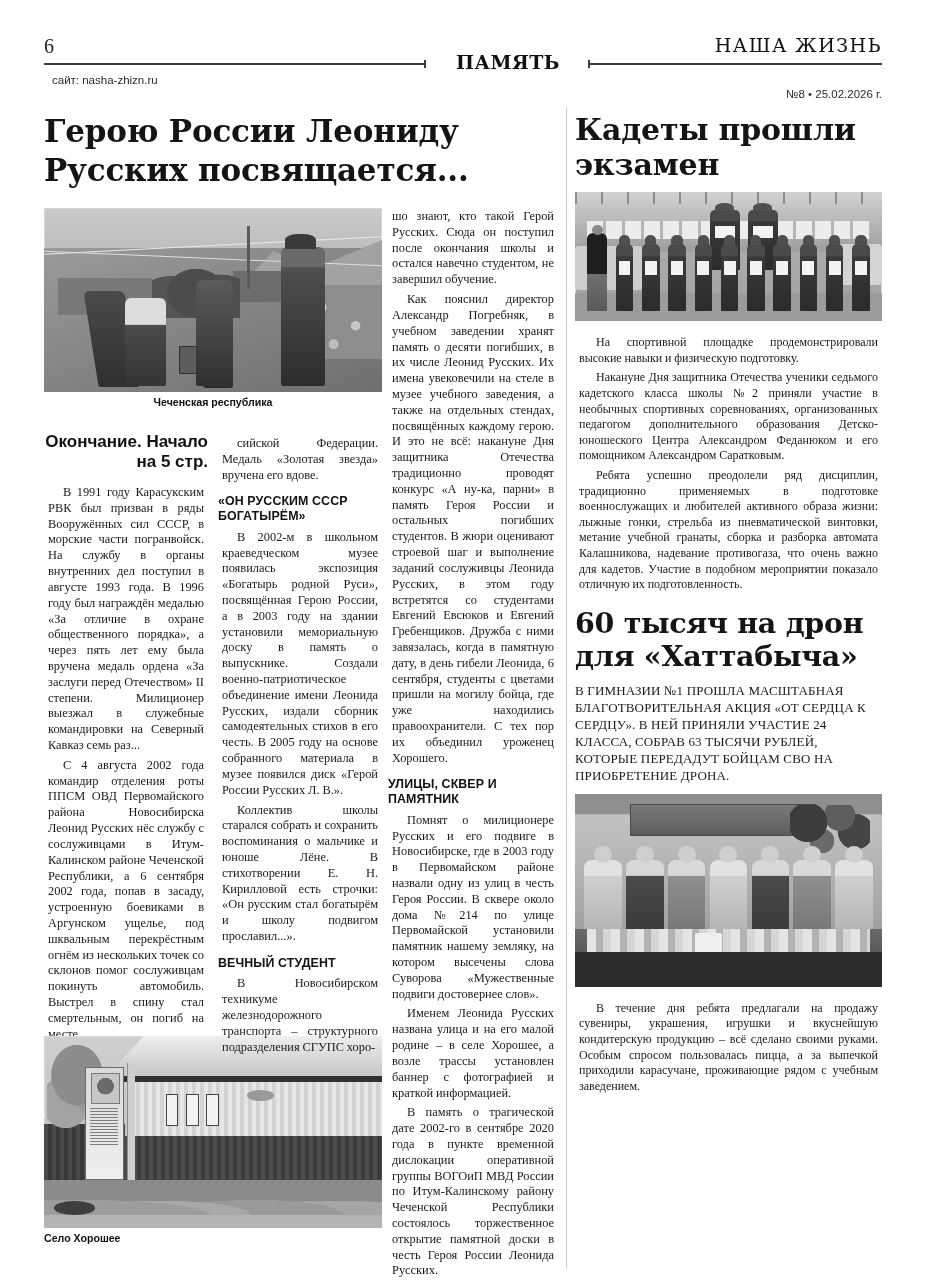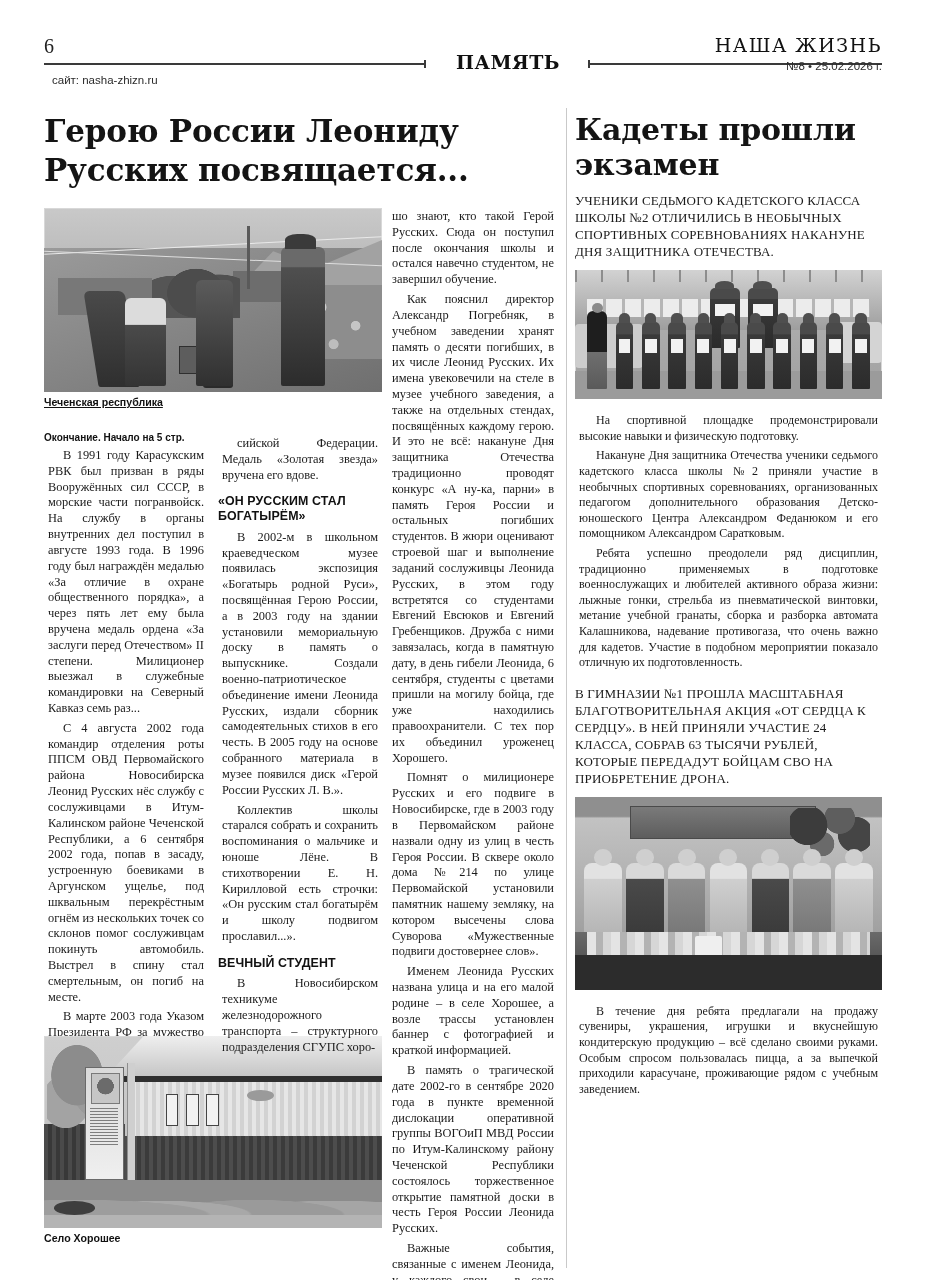--- a/index.html
+++ b/index.html
@@ -18,21 +18,21 @@
   .rule-left:after{content:"";position:absolute;right:0;top:-3px;width:2px;height:8px;background:#3a3a3a;}
   .rule-right{position:absolute;left:544px;top:27px;width:294px;height:2px;background:#3a3a3a;}
   .rule-right:before{content:"";position:absolute;left:0;top:-3px;width:2px;height:8px;background:#3a3a3a;}
   .section-title{
     position:absolute;left:392px;top:15px;width:144px;text-align:center;
     font-family:"DejaVu Serif",serif;font-weight:bold;font-size:19px;letter-spacing:.5px;
     color:#111;
   }
   .site{position:absolute;left:8px;top:38px;font-size:11.5px;color:#2b2b2b;font-family:"Liberation Sans",sans-serif;}
   .brand{position:absolute;right:0;top:-2px;font-family:"DejaVu Serif",serif;font-size:19px;letter-spacing:1.5px;color:#111;}
-  .issue{position:absolute;right:0;top:24px;font-size:11.5px;color:#2b2b2b;font-family:"Liberation Sans",sans-serif;}
+  .issue{position:absolute;right:0;top:52px;font-size:11.5px;color:#2b2b2b;font-family:"Liberation Sans",sans-serif;}
 
   
   .col{position:absolute;}
   .c1{left:44px;top:115px;width:164px;}
   .c2{left:218px;top:115px;width:164px;}
   .c3{left:388px;top:115px;width:170px;}
   .c4{left:575px;top:112px;width:307px;}
 
   .divider{position:absolute;left:566px;top:108px;width:1px;height:1160px;background:#c9c9c9;}
 
@@ -63,28 +63,28 @@
   .subhead{
     margin:11px 0 6px 0;font-family:"Liberation Sans",sans-serif;font-weight:bold;
     font-size:12.4px;line-height:1.18;letter-spacing:.1px;color:#111;
   }
   .kicker{
     margin:0 0 10px 0;font-family:"Liberation Serif",serif;
     font-size:13px;line-height:1.31;text-transform:uppercase;
     font-variant:small-caps;letter-spacing:.15px;color:#1a1a1a;
   }
   .contd{
-    margin:0 0 5px 0;font-family:"Liberation Sans",sans-serif;font-weight:bold;
-    font-size:10px;color:#111;
+    margin:0 0 13px 0;font-family:"Liberation Sans",sans-serif;font-weight:bold;
+    font-size:17px;color:#111;text-align:right;
   }
   .cap{
     font-family:"Liberation Sans",sans-serif;font-weight:bold;font-size:10.6px;
     color:#111;margin:4px 0 0 0;
   }
-  .cap.right{text-align:left;text-decoration:underline;}
+  .cap.right{text-align:center;}
 
   
   .photo{position:relative;overflow:hidden;background:#8e8e8e;filter:grayscale(1);}
   .ph-shadow{box-shadow:0 0 0 1px #d8d8d8 inset;}
 
   
   #photo-chechnya{width:338px;height:184px;background:
      linear-gradient(#c9c9c9,#bdbdbd 24%,#9d9d9d 25%,#8a8a8a 58%,#7d7d7d 100%);}
   #photo-chechnya .hill{position:absolute;left:0;top:22%;width:100%;height:78%;
      background:linear-gradient(160deg,#9a9a9a,#6f6f6f);}
@@ -255,41 +255,41 @@
       <div class="post"></div>
       <div class="grass"></div>
         <div class="road"></div>
         <div class="tyre"></div>
     </div>
     <p class="cap">Село Хорошее</p>
   </div>
 
   <div class="col c2" style="top:432px;">
     <p class="body">сийской Федерации. Медаль «Золотая звезда» вручена его вдове.</p>
-    <p class="subhead">«ОН РУССКИМ СТАЛ БОГАТЫРЁМ»</p>
+    <p class="subhead">«ОН РУССКИМ СССР БОГАТЫРЁМ»</p>
     <p class="body">В 2002-м в школьном краеведческом музее появилась экспозиция «Богатырь родной Руси», посвящённая Герою России, а в 2003 году на здании установили мемориальную доску в память о выпускнике. Создали военно-патриотическое объединение имени Леонида Русских, издали сборник самодеятельных стихов в его честь. В 2005 году на основе собранного материала в музее появился диск «Герой России Русских Л. В.».</p>
     <p class="body">Коллектив школы старался собрать и сохранить воспоминания о мальчике и юноше Лёне. В стихотворении Е. Н. Кирилловой есть строчки: «Он русским стал богатырём и школу подвигом прославил...».</p>
     <p class="subhead">ВЕЧНЫЙ СТУДЕНТ</p>
     <p class="body">В Новосибирском техникуме железнодорожного транспорта – структурного подразделения СГУПС хоро-</p>
   </div>
 
   <div class="col c3" style="top:205px;">
     <p class="body nb">шо знают, кто такой Герой Русских. Сюда он поступил после окончания школы и остался навечно студентом, не завершил обучение.</p>
     <p class="body">Как пояснил директор Александр Погребняк, в учебном заведении хранят память о десяти погибших, в их числе Леонид Русских. Их имена увековечили на стеле в музее учебного заведения, а также на отдельных стендах, посвящённых каждому герою. И это не всё: накануне Дня защитника Отечества традиционно проводят конкурс «А ну-ка, парни» в память Героя России и остальных погибших студентов. В жюри оценивают строевой шаг и выполнение заданий сослуживцы Леонида Русских, в этом году встретятся со студентами Евгений Евсюков и Евгений Гребенщиков. Дружба с ними завязалась, когда в памятную дату, в день гибели Леонида, 6 сентября, студенты с цветами пришли на могилу бойца, где уже находились правоохранители. С тех пор их объединил уроженец Хорошего.</p>
+    <p class="subhead">УЛИЦЫ, СКВЕР И ПАМЯТНИК</p>
     <p class="body">Помнят о милиционере Русских и его подвиге в Новосибирске, где в 2003 году в Первомайском районе назвали одну из улиц в честь Героя России. В сквере около дома №214 по улице Первомайской установили памятник нашему земляку, на котором высечены слова Суворова «Мужественные подвиги достовернее слов».</p>
     <p class="body">Именем Леонида Русских названа улица и на его малой родине – в селе Хорошее, а возле трассы установлен баннер с фотографией и краткой информацией.</p>
     <p class="body">В память о трагической дате 2002-го в сентябре 2020 года в пункте временной дислокации оперативной группы ВОГОиП МВД России по Итум-Калинскому району Чеченской Республики состоялось торжественное открытие памятной доски в честь Героя России Леонида Русских.</p>
     <p class="body">Важные события, связанные с именем Леонида, у каждого свои – в селе Хорошем, Карасуке, Новосибирске, даже в стенах Новосибирского техникума... Но память общая. Значит Герой России с символичной фамилией Русских не забыт.</p>
 
   </div>
 
   <div class="col c4">
 
     <h1 class="side">Кадеты прошли экзамен</h1>
-    <p class="kicker">Ученики седьмого кадетского класса школы №2 отличились в необычных спортивных соревнованиях накануне Дня защитника Отечества.</p>
 
     <div class="photo ph-shadow" id="photo-cadets">
       <div class="hangar">
           <div class="beams"></div>
         </div>
       <div class="glass"></div>
       <div class="van"></div>
         <div class="van2"></div>
       <div class="floor"></div>
       <div class="backrow">
@@ -334,20 +334,21 @@
           </div>
       </div>
     </div>
 
     <div class="spacer-m"></div>
     <p class="body">На спортивной площадке продемонстрировали высокие навыки и физическую подготовку.</p>
     <p class="body">Накануне Дня защитника Отечества ученики седьмого кадетского класса школы №2 приняли участие в необычных спортивных соревнованиях, организованных педагогом дополнительного образования Детско-юношеского Центра Александром Феданюком и его помощником Александром Саратковым.</p>
     <p class="body">Ребята успешно преодолели ряд дисциплин, традиционно применяемых в подготовке военнослужащих и любителей активного образа жизни: лыжные гонки, стрельба из пневматической винтовки, метание учебной гранаты, сборка и разборка автомата Калашникова, надевание противогаза, что очень важно для кадетов. Участие в подобном мероприятии показало отличную их подготовленность.</p>
 
     <div class="spacer-m"></div>
+    <h1 class="side2">60 тысяч на дрон для «Хаттабыча»</h1>
     <p class="kicker">В гимназии №1 прошла масштабная благотворительная акция «От сердца к сердцу». В ней приняли участие 24 класса, собрав 63 тысячи рублей, которые передадут бойцам СВО на приобретение дрона.</p>
 
     <div class="photo ph-shadow" id="photo-fair">
       <div class="wallbg"></div>
       <div class="banner"></div>
       <div class="balloons"></div>
       <div class="people">
         <div class="person light"></div>
         <div class="person"></div>
         <div class="person mid"></div>

